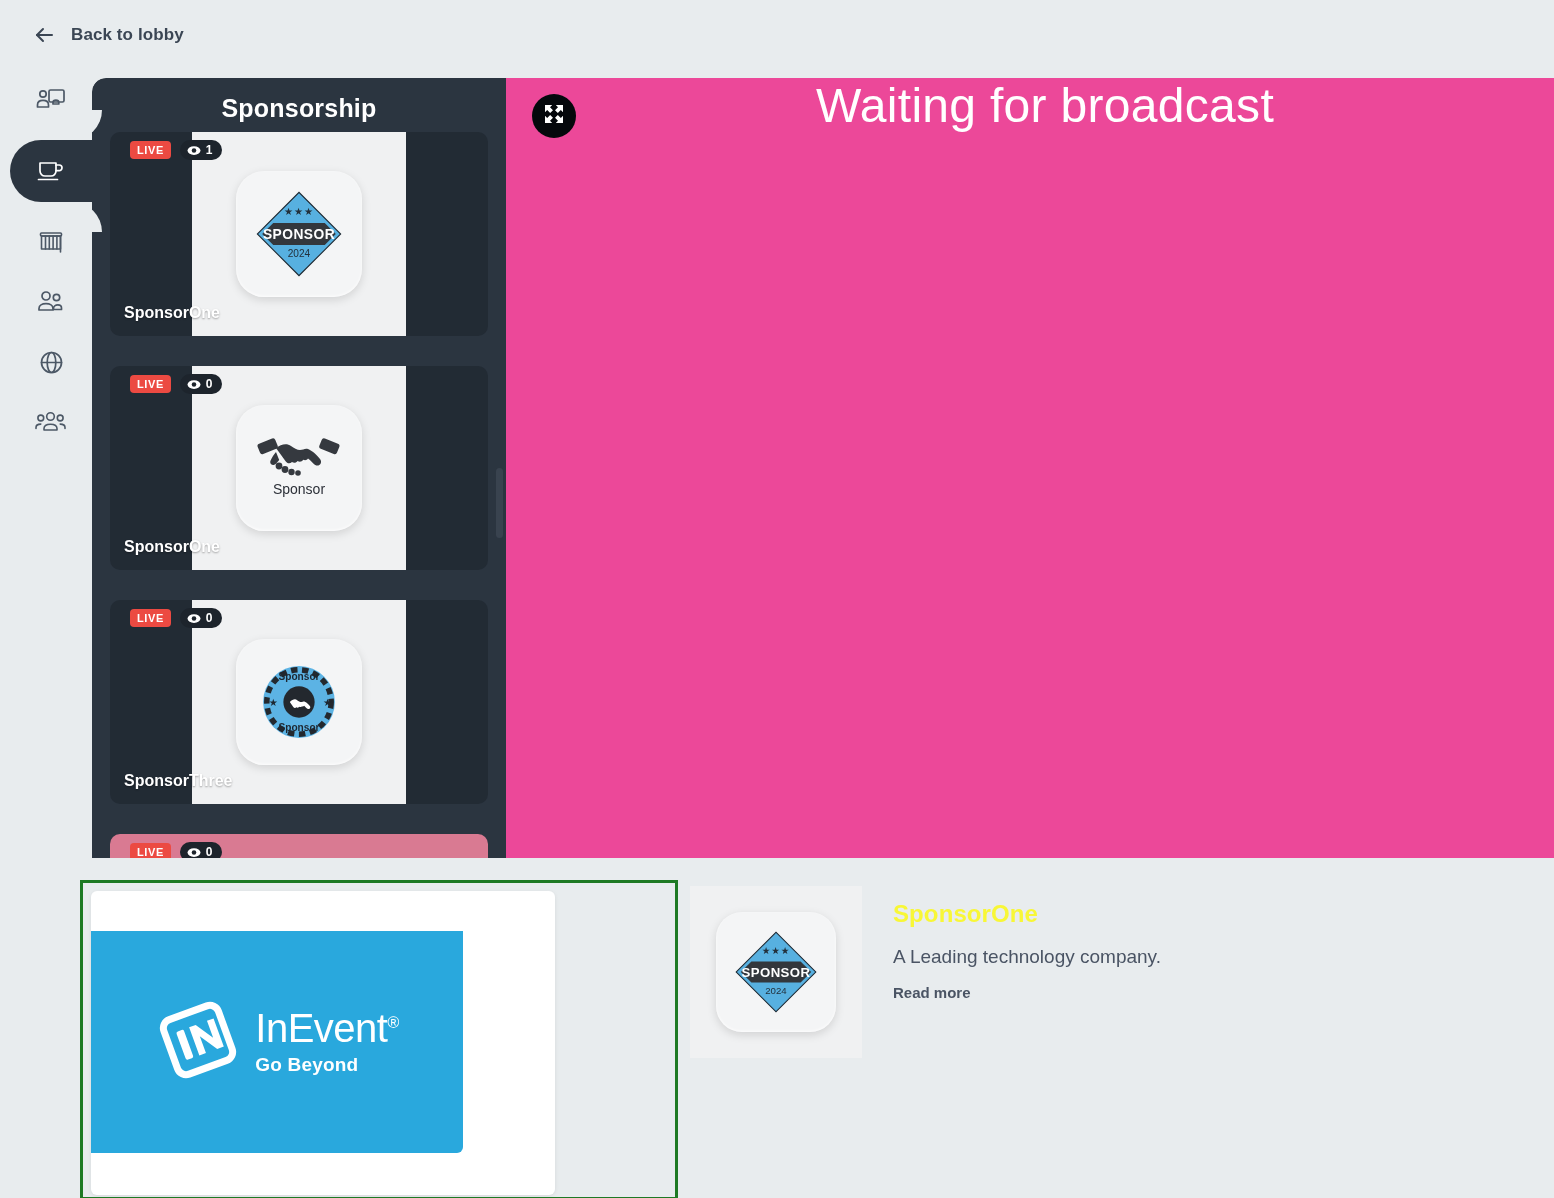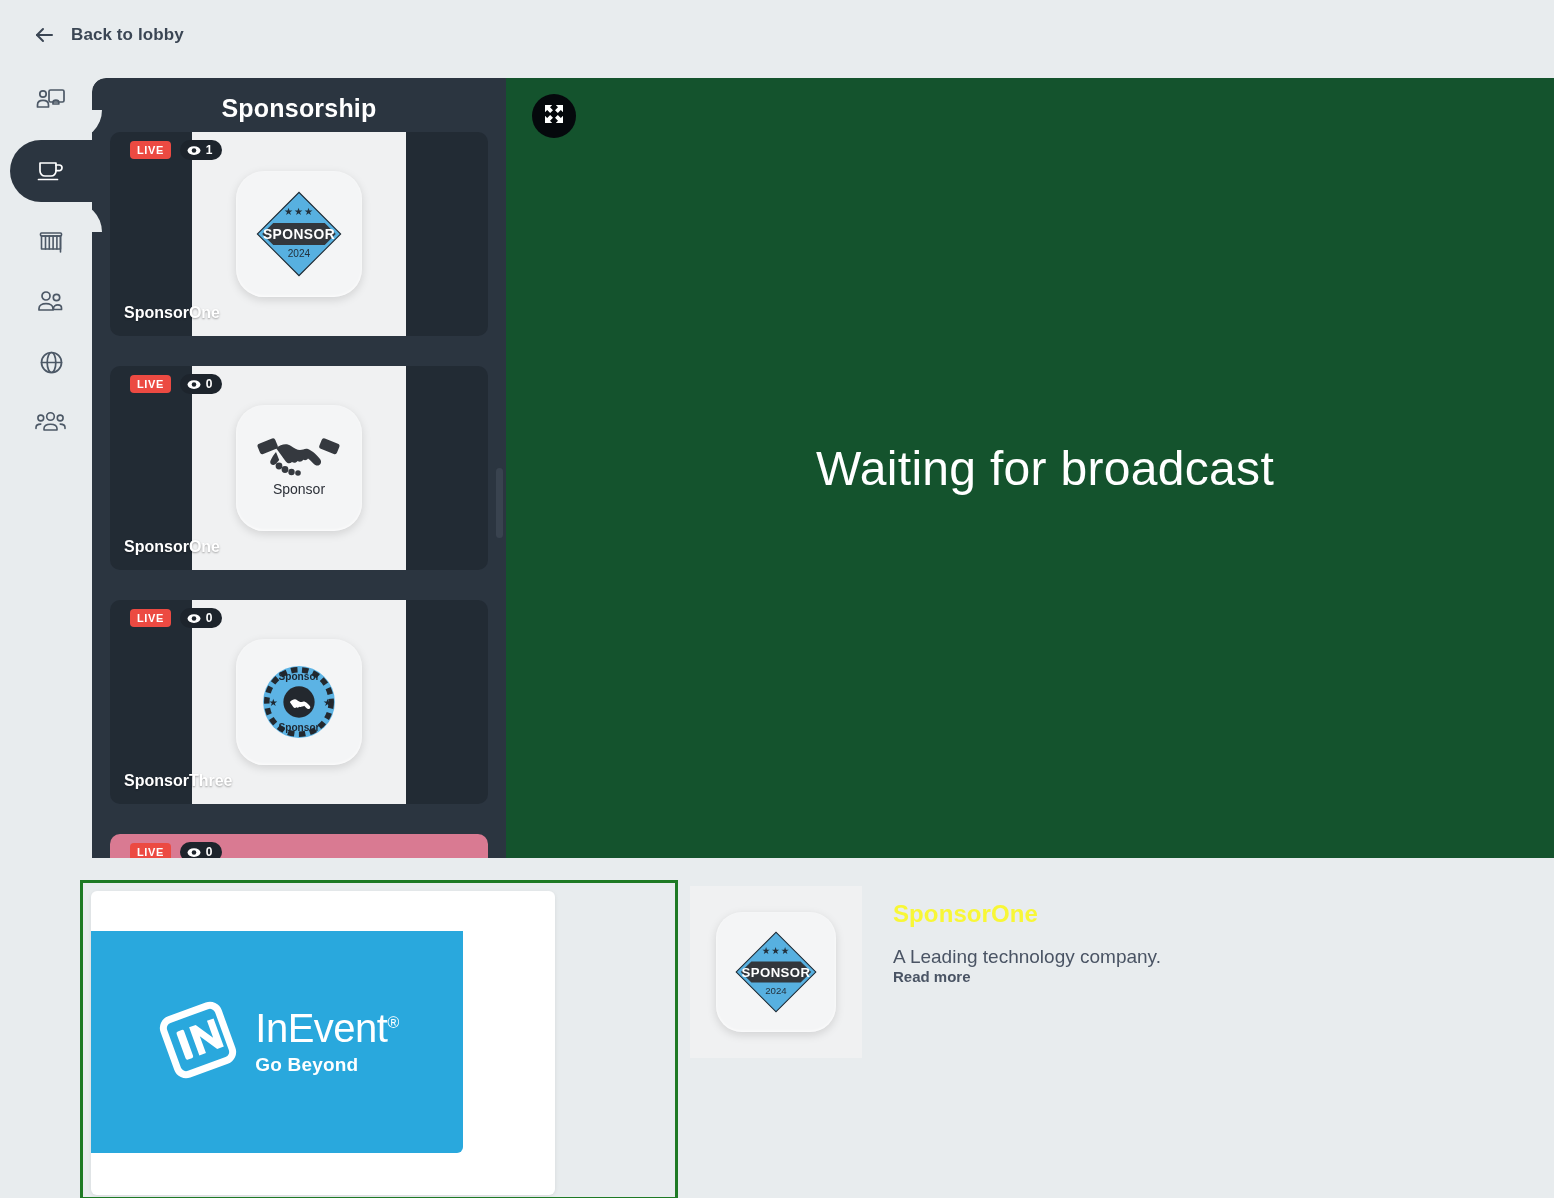--- a/index.html
+++ b/index.html
@@ -195,23 +195,22 @@
     border-radius: 4px;
     background: #39434f;
     cursor: pointer;
     z-index: 5;
   }
 
   
   .broadcast {
     position: relative;
     flex: 1;
-    background: #14532d;
-    display: flex;
-    align-items: center;
+    background: #ec4899;
+    display: flex;
     justify-content: center;
   }
   .expand-btn {
     position: absolute;
     left: 26px; top: 16px;
     width: 44px; height: 44px;
     border-radius: 50%;
     background: #05080c;
     display: flex;
     align-items: center;
@@ -301,20 +300,21 @@
     color: #f8f736;
     font-size: 24px;
     font-weight: 700;
     letter-spacing: .1px;
     margin-bottom: 18px;
   }
   .detail-desc {
     color: #4a5464;
     font-size: 19px;
     font-weight: 400;
+    margin-bottom: 16px;
   }
   .detail-readmore {
     color: #4a5464;
     font-size: 15px;
     font-weight: 700;
     cursor: pointer;
   }
 
   
   .logo-diamond { width: 92px; height: 92px; }

